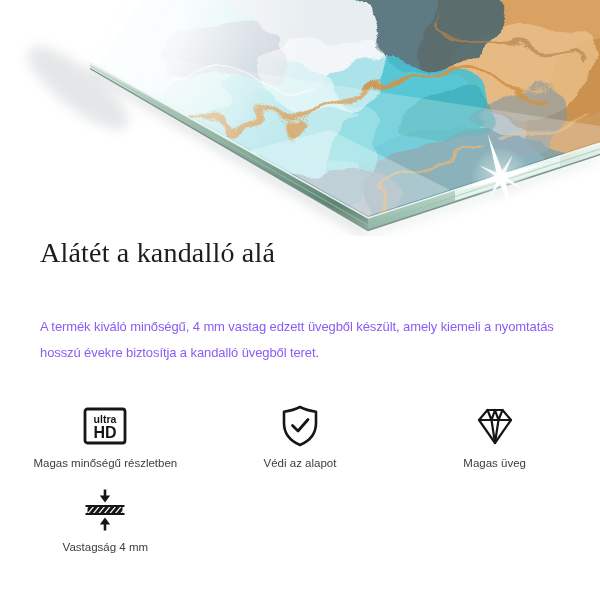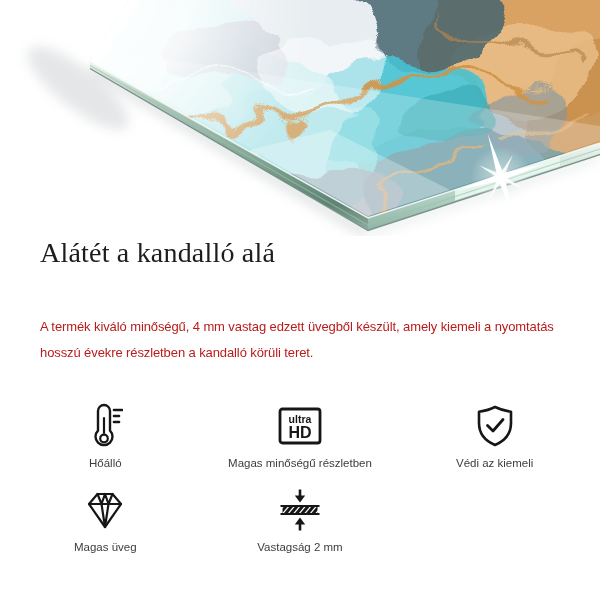--- a/index.html
+++ b/index.html
@@ -12,21 +12,21 @@
   
   #heading{
     position:absolute;left:40px;top:236px;
     font-family:"Liberation Serif",serif;font-weight:400;
     font-size:28px;line-height:34px;letter-spacing:.2px;color:#1d1d1d;
     white-space:nowrap;
   }
   
   #description{
     position:absolute;left:40px;top:314px;
-    font-size:13px;line-height:26px;letter-spacing:-.1px;color:#b91c1c;
+    font-size:13px;line-height:26px;letter-spacing:-.1px;color:#8b5cf6;
     white-space:nowrap;
   }
   
   #features{
     position:absolute;left:8px;top:402px;width:584px;
     display:grid;grid-template-columns:repeat(3,1fr);row-gap:16px;
   }
   .feature{display:flex;flex-direction:column;align-items:center;}
   .icon-box{height:48px;display:flex;align-items:center;justify-content:flex-start;}
   .feature-label{
@@ -138,58 +138,45 @@
       <circle cx="501" cy="177" r="4" fill="#ffffff"></circle>
     </g>
   </svg>
 
   <h1 id="heading" style="margin:0;font-weight:400;">
     <div>Alátét a kandalló alá</div>
   </h1>
 
   <div id="description">
     <div>A termék kiváló minőségű, 4 mm vastag edzett üvegből készült, amely kiemeli a nyomtatás</div>
-    <div>hosszú évekre részletben a kandalló körüli teret.</div>
+    <div>hosszú évekre biztosítja a kandalló üvegből teret.</div>
   </div>
 
   <div id="features">
 
-    <div class="feature">
-      <div class="icon-box">
-        <svg width="36" height="48" viewBox="0 0 36 48" fill="none" stroke="#161616" stroke-width="2.4" stroke-linecap="round">
-          <path d="M11,9 a6,6 0 0 1 12,0 v19.6 a8.5,8.5 0 1 1 -12,0 Z"></path>
-          <line x1="17" y1="16" x2="17" y2="31" stroke-width="2.2"></line>
-          <circle cx="17" cy="36.5" r="3.8" stroke-width="2.2"></circle>
-          <line x1="27" y1="8" x2="35" y2="8" stroke-width="2.6"></line>
-          <line x1="27" y1="14" x2="32" y2="14" stroke-width="2.6"></line>
-          <line x1="27" y1="20" x2="32" y2="20" stroke-width="2.6"></line>
-        </svg>
-      </div>
-      <div class="feature-label">Hőálló</div>
-    </div>
 
     <div class="feature">
       <div class="icon-box">
         <svg width="46" height="40" viewBox="0 0 46 40">
           <rect x="3" y="3" width="40" height="34" rx="2.5" fill="none" stroke="#161616" stroke-width="2.8"></rect>
           <text x="23" y="16.5" text-anchor="middle" font-family="Liberation Sans, sans-serif" font-size="10.5" font-weight="700" fill="#161616">ultra</text>
           <text x="23" y="31.5" text-anchor="middle" font-family="Liberation Sans, sans-serif" font-size="16" font-weight="700" fill="#161616">HD</text>
         </svg>
       </div>
       <div class="feature-label">Magas minőségű részletben</div>
     </div>
 
     <div class="feature">
       <div class="icon-box">
         <svg width="42" height="44" viewBox="0 0 42 44" fill="none" stroke="#161616" stroke-linejoin="round" stroke-linecap="round">
           <path stroke-width="2.6" d="M21,3 C26,5.5 31,6.8 37,7.8 V19 C37,29.8 30.5,37 21,41 C11.5,37 5,29.8 5,19 V7.8 C11,6.8 16,5.5 21,3 Z"></path>
           <path stroke-width="2.8" d="M13.5,21.5 L19,27 L29,15.5"></path>
         </svg>
       </div>
-      <div class="feature-label">Védi az kiemeli</div>
+      <div class="feature-label">Védi az alapot</div>
     </div>
 
     <div class="feature">
       <div class="icon-box">
         <svg width="46" height="42" viewBox="0 0 46 42" fill="none" stroke="#161616" stroke-width="2.2" stroke-linejoin="round" stroke-linecap="round">
           <path d="M7,15 L15.5,5 H30.5 L39,15 L23,38 Z"></path>
           <path d="M7,15 H39"></path>
           <path d="M15.5,5 L19.5,15 L23,5 L26.5,15 L30.5,5"></path>
           <path d="M19.5,15 L23,38 M26.5,15 L23,38"></path>
         </svg>
@@ -217,17 +204,17 @@
             <line x1="5.5" y1="29" x2="15.5" y2="17"></line>
             <line x1="11" y1="29" x2="21" y2="17"></line>
             <line x1="16.5" y1="29" x2="26.5" y2="17"></line>
             <line x1="22" y1="29" x2="32" y2="17"></line>
             <line x1="27.5" y1="29" x2="37.5" y2="17"></line>
             <line x1="33" y1="29" x2="43" y2="17"></line>
             <line x1="38.5" y1="29" x2="48.5" y2="17"></line>
           </g>
         </svg>
       </div>
-      <div class="feature-label">Vastagság 2 mm</div>
+      <div class="feature-label">Vastagság 4 mm</div>
     </div>
 
   </div>
 </div>
 
 </body></html>

